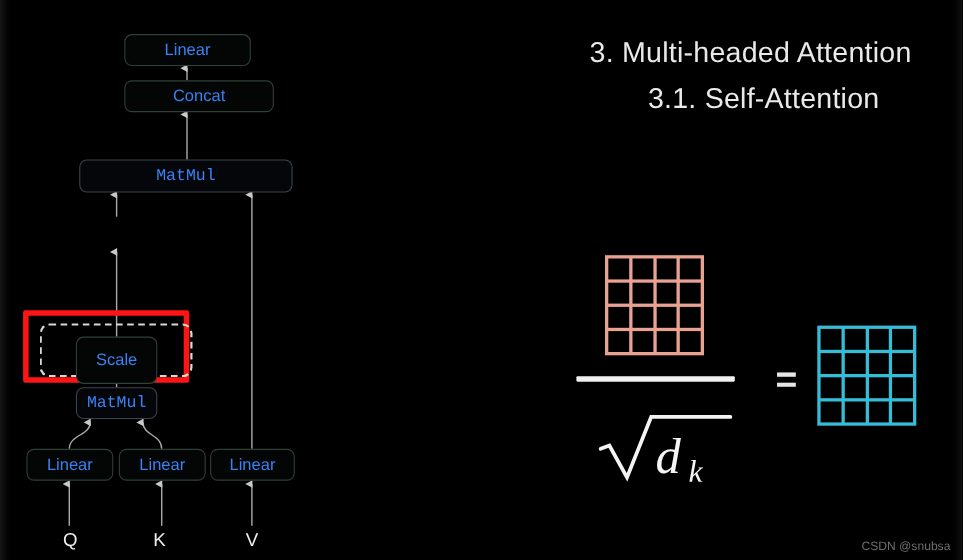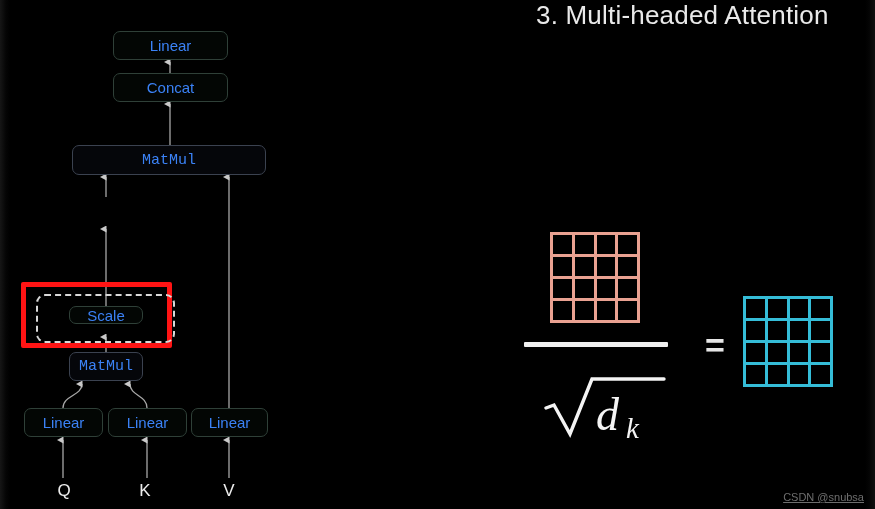--- a/index.html
+++ b/index.html
@@ -28,20 +28,21 @@
   .edge-band.left  { left: 0;  background: linear-gradient(to right, #161616 0%, #050505 60%, #000 100%); }
   .edge-band.right { right: 0; background: linear-gradient(to left,  #101010 0%, #040404 60%, #000 100%); }
 
   
   .heading {
     position: absolute;
     color: #e9e9e9;
     font-size: 26px;
     letter-spacing: 0.2px;
     white-space: nowrap;
+    margin-top: 32px;
   }
   #title-main { left: 536px; top: 0px;  }
   #title-sub  { left: 589px; top: 42px; }
 
   
   #flow {
     position: absolute;
     left: 0;
     top: 0;
     width: 320px;
@@ -57,24 +58,24 @@
     font-size: 15px;
     display: flex;
     align-items: center;
     justify-content: center;
     white-space: nowrap;
   }
   .node.wide { border-color: #3b4250; background: #05060a; font-family: Liberation Mono, monospace; }
 
   
   #node-linear-top { left: 113px; top: 31px;  width: 115px; height: 29px; }
-  #node-concat     { left: 113px; top: 73px;  width: 115px; height: 29px; }
+  #node-concat     { left: 113px; top: 73px;  width: 136px; height: 29px; }
   #node-matmul-top { left: 72px;  top: 145px; width: 194px; height: 30px; }
   #node-softmax    { left: 70px;  top: 197px; width: 73px;  height: 30px; }
-  #node-scale      { left: 69px;  top: 306px; width: 74px;  height: 18px; }
+  #node-scale      { left: 69px;  top: 306px; width: 74px;  height: 43px; }
   #node-matmul-bot { left: 69px;  top: 352px; width: 74px;  height: 29px; }
   #node-linear-q   { left: 24px;  top: 408px; width: 79px;  height: 29px; }
   #node-linear-k   { left: 108px; top: 408px; width: 79px;  height: 29px; }
   #node-linear-v   { left: 191px; top: 408px; width: 77px;  height: 29px; }
 
   
   #scale-dashed {
     position: absolute;
     left: 36px;
     top: 294px;
@@ -183,32 +184,32 @@
   }
 
   
   #watermark {
     position: absolute;
     right: 11px;
     bottom: 6px;
     color: #6e6e6e;
     font-size: 11px;
     white-space: nowrap;
-    text-decoration: underline;
   }
 </style>
 </head>
 <body>
 
 <div id="slide">
 
   <div class="edge-band left"></div>
   <div class="edge-band right"></div>
 
   <div class="heading" id="title-main">3. Multi-headed Attention</div>
+  <div class="heading" id="title-sub">3.1. Self-Attention</div>
 
   <div id="flow">
 
     <svg width="320" height="509" style="position:absolute;left:0;top:0;">
       <defs>
         <marker id="arrowUp" markerWidth="7" markerHeight="7" refX="3.5" refY="6" orient="auto" markerUnits="userSpaceOnUse">
           <path d="M3.5,0 L7,6.5 L0,6.5 Z" fill="#c9c9c9"></path>
         </marker>
       </defs>
       <g stroke="#a8a8a8" stroke-width="1.3" fill="none" marker-end="url(#arrowUp)">

